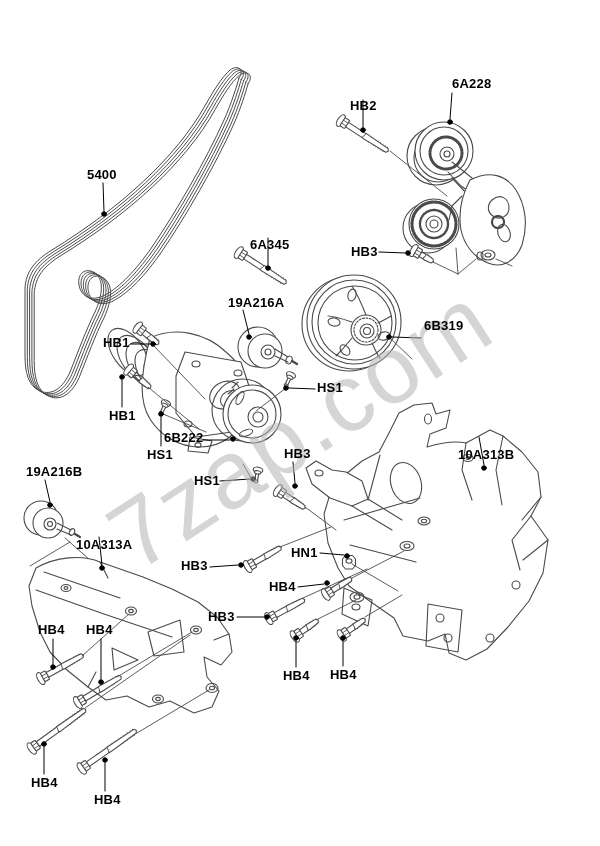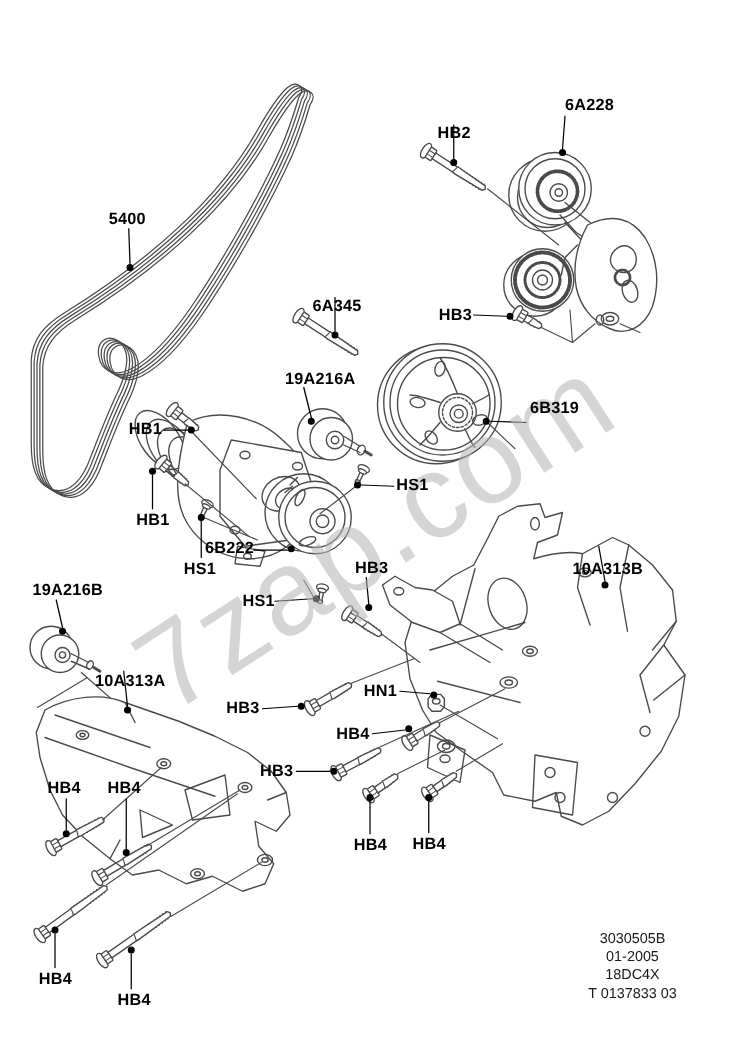--- a/index.html
+++ b/index.html
@@ -494,19 +494,13 @@
   <div class="callout" style="left:291px;top:546px">HN1</div>
   <div class="callout" style="left:269px;top:580px">HB4</div>
   <div class="callout" style="left:208px;top:610px">HB3</div>
   <div class="callout" style="left:283px;top:669px">HB4</div>
   <div class="callout" style="left:330px;top:668px">HB4</div>
   <div class="callout" style="left:38px;top:623px">HB4</div>
   <div class="callout" style="left:86px;top:623px">HB4</div>
   <div class="callout" style="left:31px;top:776px">HB4</div>
   <div class="callout" style="left:94px;top:793px">HB4</div>
 
-  <div id="footer">
-    <div>3030505B</div>
-    <div>01-2005</div>
-    <div>18DC4X</div>
-    <div>T 0137833 03</div>
-  </div>
 </div>
 
 </body></html>

